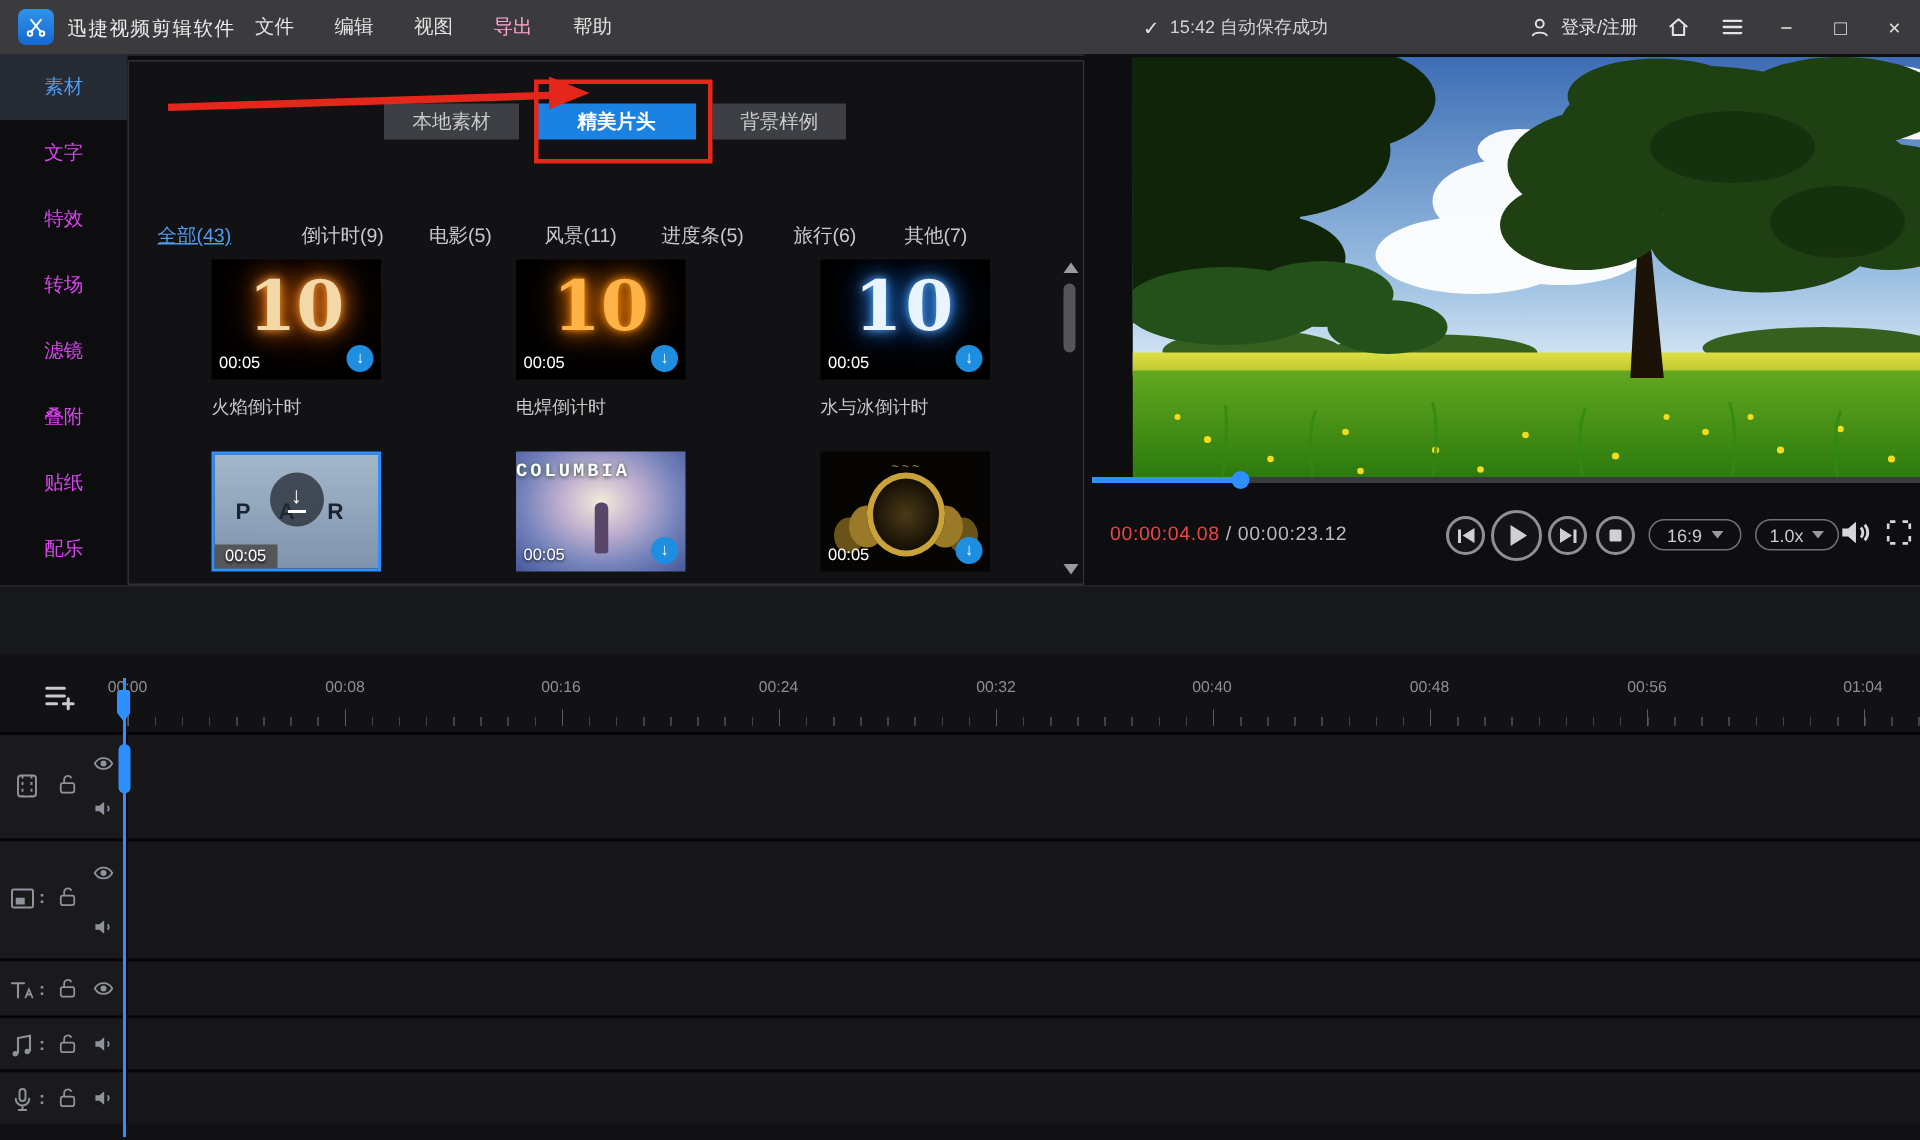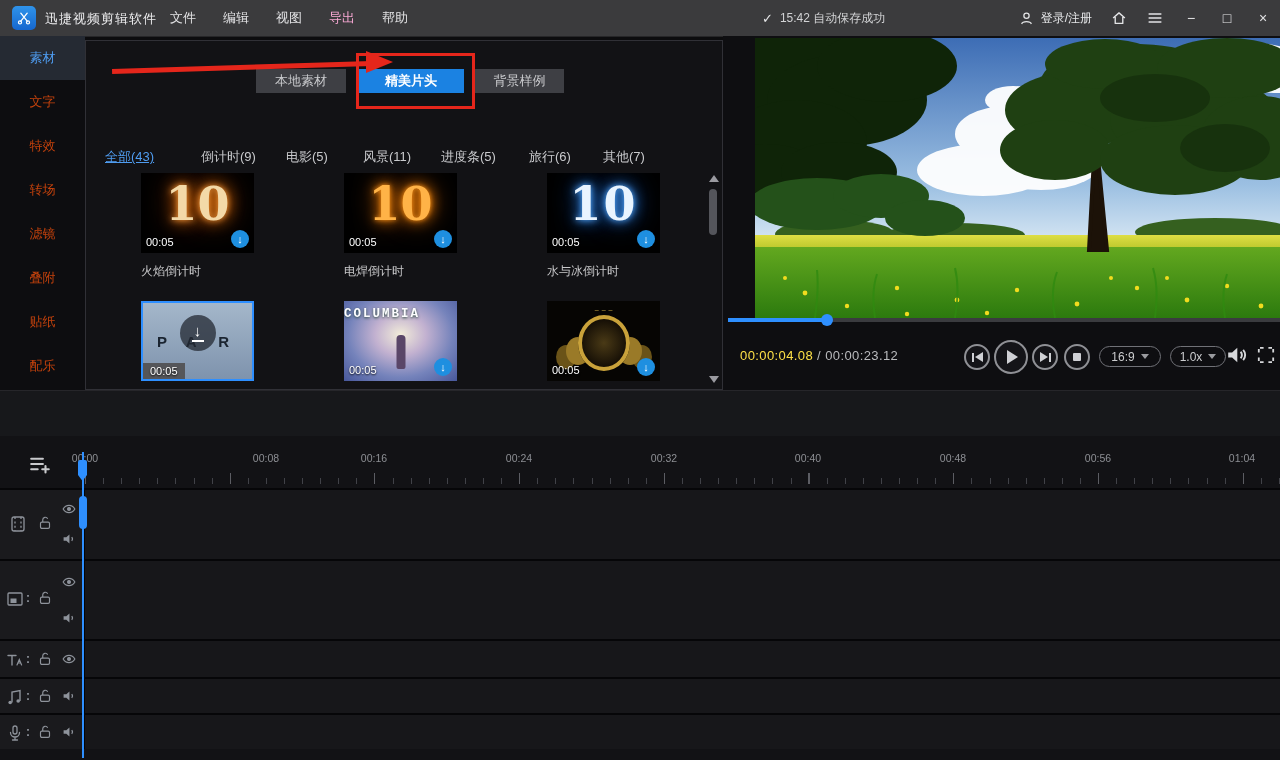--- a/index.html
+++ b/index.html
@@ -18,21 +18,21 @@
   .menu-item{cursor:default;}
   .menu-item.disabled{color:#f9a8d4;}
   .autosave{position:absolute;left:762px;top:0;height:36px;display:flex;align-items:center;gap:7px;font-size:12px;color:#d2d3d5;}
   .autosave .check{color:#e6e7e9;font-size:13px;}
   .tb-right{position:absolute;right:8px;top:0;height:36px;display:flex;align-items:center;gap:18px;}
   .login{display:flex;align-items:center;gap:6px;font-size:12px;color:#e6e7e9;}
   .win-btn{font-size:14px;color:#e2e2e4;width:18px;text-align:center;}
 
   
   .sidebar{position:absolute;left:0;top:36px;width:85px;height:354px;background:#0d0d10;}
-  .side-item{height:44px;display:flex;align-items:center;justify-content:center;font-size:13px;color:#c2410c;}
+  .side-item{height:44px;display:flex;align-items:center;justify-content:center;font-size:13px;color:#d946ef;}
   .side-item.active{background:#252a33;color:#4f9cf0;}
 
   
   .material{position:absolute;left:85px;top:40px;width:638px;height:350px;background:#121215;
             border:1px solid #303036;box-sizing:border-box;overflow:hidden;}
   .tab{position:absolute;top:28px;height:24px;display:flex;align-items:center;justify-content:center;
        font-size:13px;background:#3e3f44;color:#c9cacd;}
   .tab.active{background:#1b82e2;color:#fff;font-weight:bold;}
   .filters span{position:absolute;top:107px;font-size:13px;color:#c9cacd;}
   .filters span.active{color:#4f9cf0;text-decoration:underline;}
@@ -76,21 +76,21 @@
   .anno-head{position:absolute;left:366px;top:51px;width:0;height:0;border-top:11px solid transparent;
              border-bottom:11px solid transparent;border-left:27px solid #e5261b;z-index:6;}
 
   
   .preview{position:absolute;left:723px;top:36px;width:557px;height:354px;background:#0e0e11;overflow:hidden;}
   .video{position:absolute;left:32px;top:2px;width:525px;height:280px;background:#000;}
   .progress{position:absolute;left:5px;top:282px;width:552px;height:4px;background:#3a3b3f;}
   .progress .fill{height:100%;background:#2e8fff;}
   .progress .knob{position:absolute;top:-4px;width:12px;height:12px;border-radius:50%;background:#2e8fff;}
   .timecode{position:absolute;left:17px;top:312px;font-size:13px;letter-spacing:.4px;}
-  .timecode .cur{color:#fde047;}
+  .timecode .cur{color:#ef4444;}
   .timecode .tot{color:#b9babd;}
   .pbtn{position:absolute;border:2px solid #8f9095;border-radius:50%;background:#141418;display:flex;align-items:center;justify-content:center;box-sizing:border-box;}
   .tri{width:0;height:0;border-top:5px solid transparent;border-bottom:5px solid transparent;}
   .tri.right{border-left:8px solid #cfd0d4;}
   .tri.left{border-right:8px solid #cfd0d4;}
   .sq{width:8px;height:8px;background:#cfd0d4;border-radius:1px;}
   .pill{position:absolute;height:21px;border:1px solid #707177;border-radius:11px;display:flex;align-items:center;
         justify-content:center;gap:6px;font-size:12px;color:#cbccce;box-sizing:border-box;}
   .pill .dd{width:0;height:0;border-left:4px solid transparent;border-right:4px solid transparent;border-top:5px solid #9a9b9f;}
 
@@ -418,21 +418,21 @@
 
   <div class="timeline">
     <span class="add-track ico">
       <svg width="26" height="26" viewBox="0 0 20 20" fill="none" stroke="currentColor" stroke-width="1.6" stroke-linecap="round">
           <path d="M4 6h9M4 10h9M4 14h5M12.5 14h5M15 11.5v5"></path>
         </svg>
     </span>
 
     <div>
       <span class="ruler-label" style="left:85px;">00:00</span>
-      <span class="ruler-label" style="left:230px;margin-left:36px;">00:08</span>
+      <span class="ruler-label" style="left:230px;">00:08</span>
       <span class="ruler-label" style="left:374px;">00:16</span>
       <span class="ruler-label" style="left:519px;">00:24</span>
       <span class="ruler-label" style="left:664px;">00:32</span>
       <span class="ruler-label" style="left:808px;">00:40</span>
       <span class="ruler-label" style="left:953px;">00:48</span>
       <span class="ruler-label" style="left:1098px;">00:56</span>
       <span class="ruler-label" style="left:1242px;">01:04</span>
       <div class="ruler-ticks"></div>
     </div>
 

